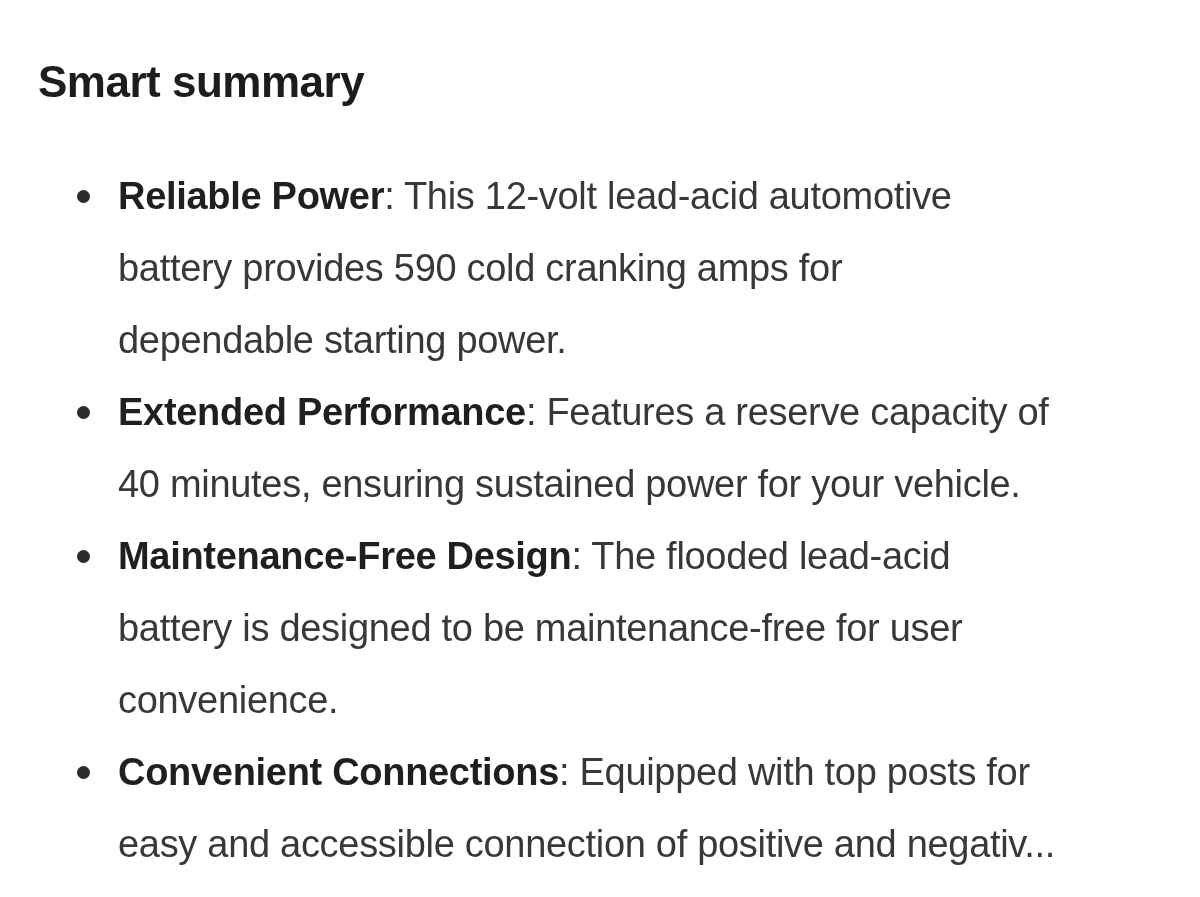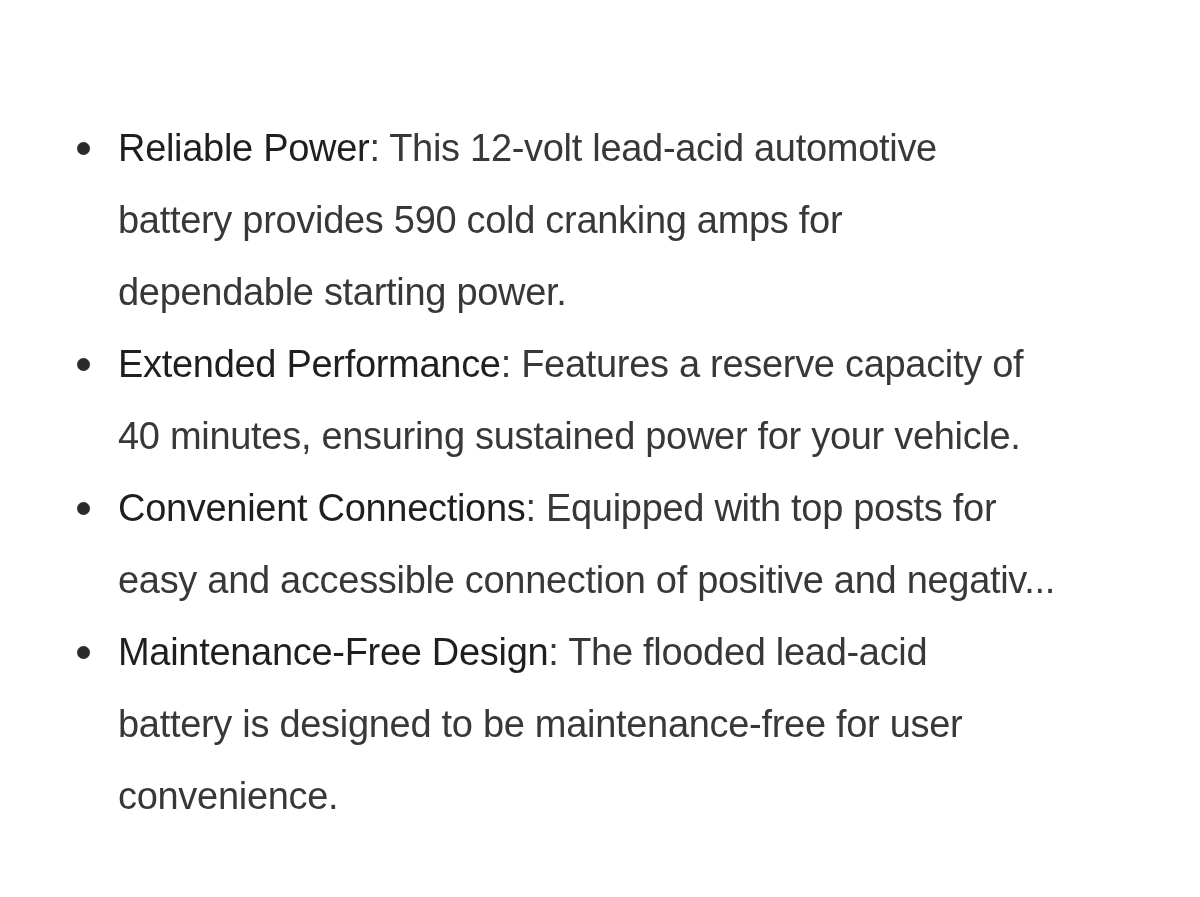--- a/index.html
+++ b/index.html
@@ -42,56 +42,57 @@
   ul.summary-list li .bullet-dot {
     position: absolute;
     left: 39px;
     top: 30px;
     width: 13px;
     height: 13px;
     border-radius: 50%;
     background: #2b2b2b;
   }
   .summary-item-label {
-    font-weight: 400;
+    font-weight: 700;
     color: #1f1f1f;
   }
   .summary-item-text {
     white-space: pre-line;
     color: #383838;
   }
 </style>
 </head>
 <body>
 
 <div class="page">
 
+  <h2 class="page-title">Smart summary</h2>
 
   <ul class="summary-list">
 
     <li>
       <span class="bullet-dot"></span>
       <span class="summary-item-label">Reliable Power</span><span class="summary-item-text">: This 12-volt lead-acid automotive
 battery provides 590 cold cranking amps for
 dependable starting power.</span>
     </li>
 
     <li>
       <span class="bullet-dot"></span>
       <span class="summary-item-label">Extended Performance</span><span class="summary-item-text">: Features a reserve capacity of
 40 minutes, ensuring sustained power for your vehicle.</span>
     </li>
 
     <li>
       <span class="bullet-dot"></span>
-      <span class="summary-item-label">Convenient Connections</span><span class="summary-item-text">: Equipped with top posts for
-easy and accessible connection of positive and negativ...</span>
+      <span class="summary-item-label">Maintenance-Free Design</span><span class="summary-item-text">: The flooded lead-acid
+battery is designed to be maintenance-free for user
+convenience.</span>
     </li>
 
     <li>
       <span class="bullet-dot"></span>
-      <span class="summary-item-label">Maintenance-Free Design</span><span class="summary-item-text">: The flooded lead-acid
-battery is designed to be maintenance-free for user
-convenience.</span>
+      <span class="summary-item-label">Convenient Connections</span><span class="summary-item-text">: Equipped with top posts for
+easy and accessible connection of positive and negativ...</span>
     </li>
 
   </ul>
 </div>
 
 </body></html>

